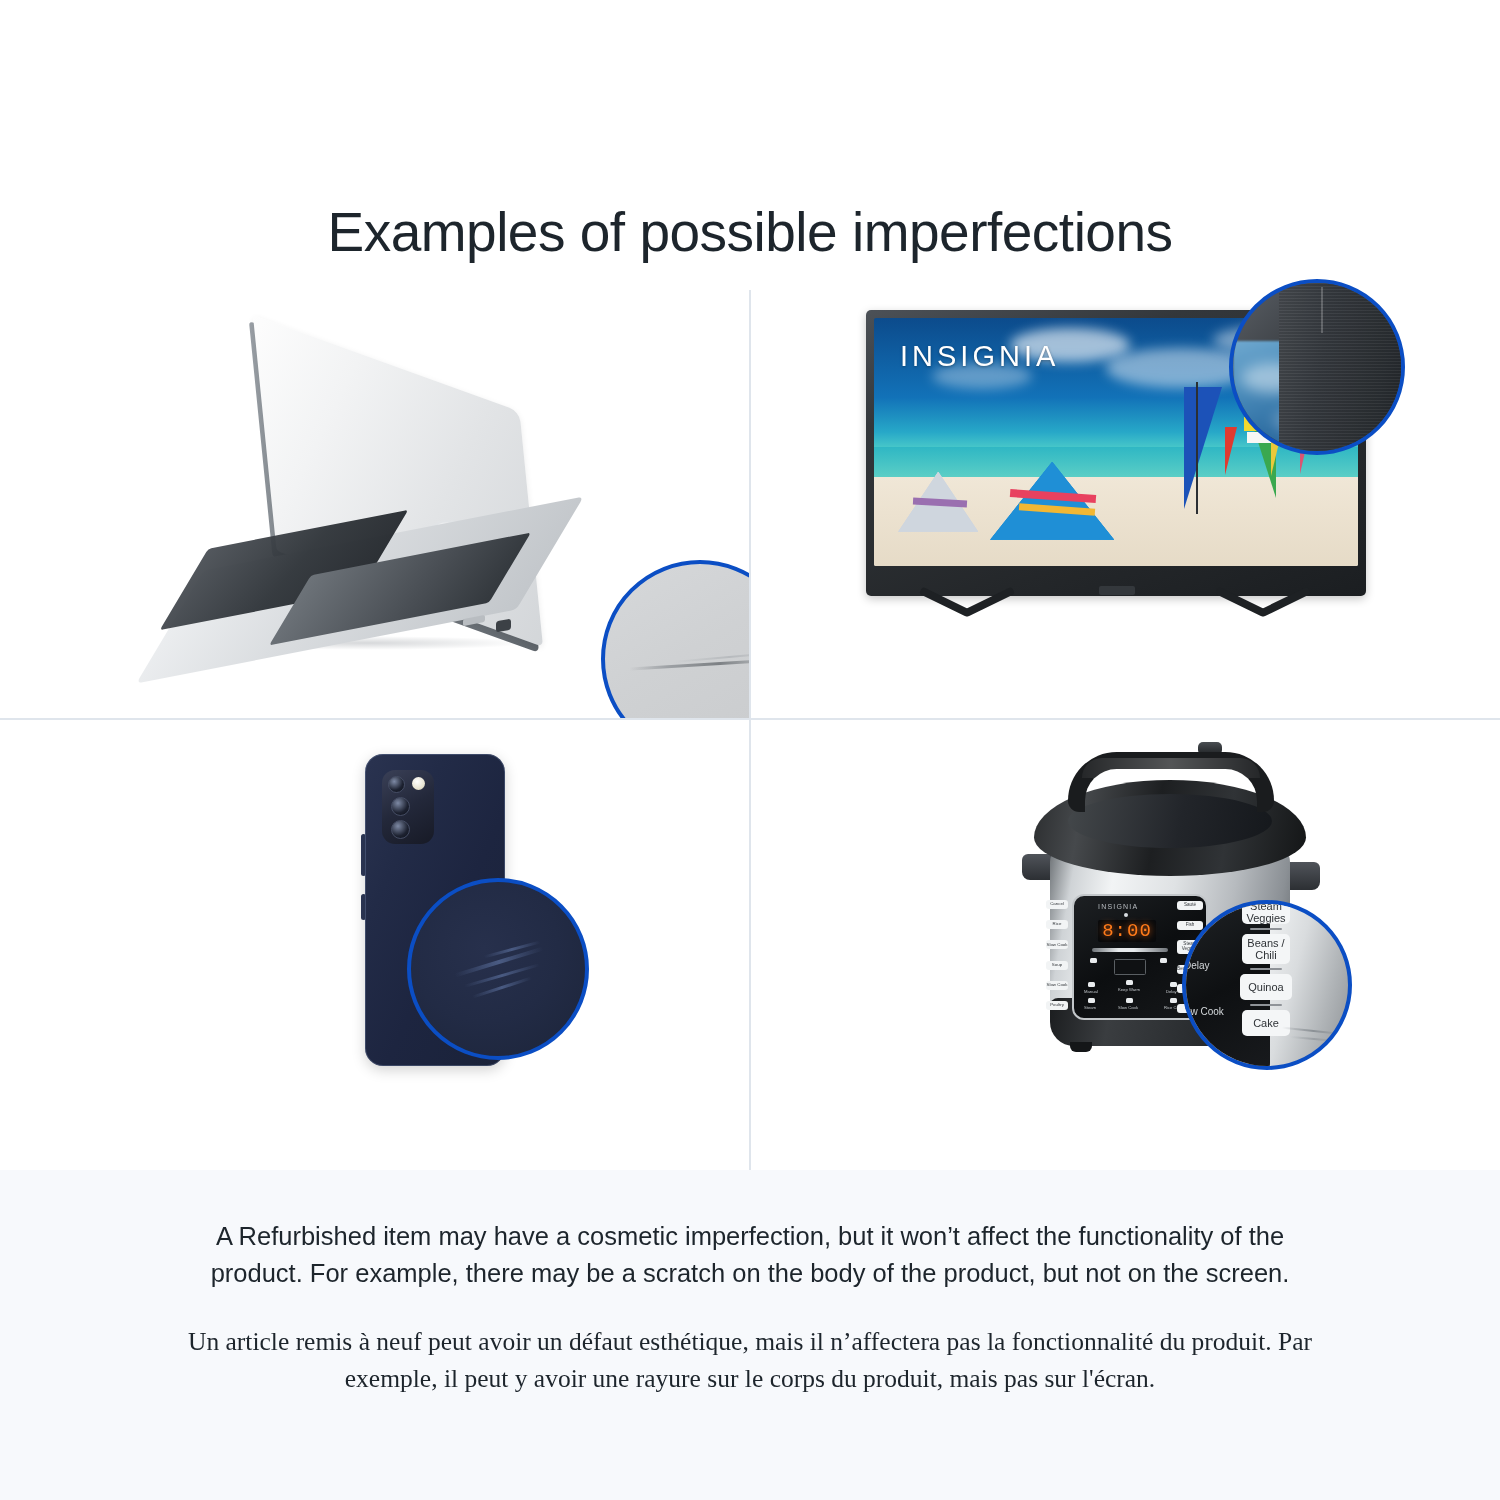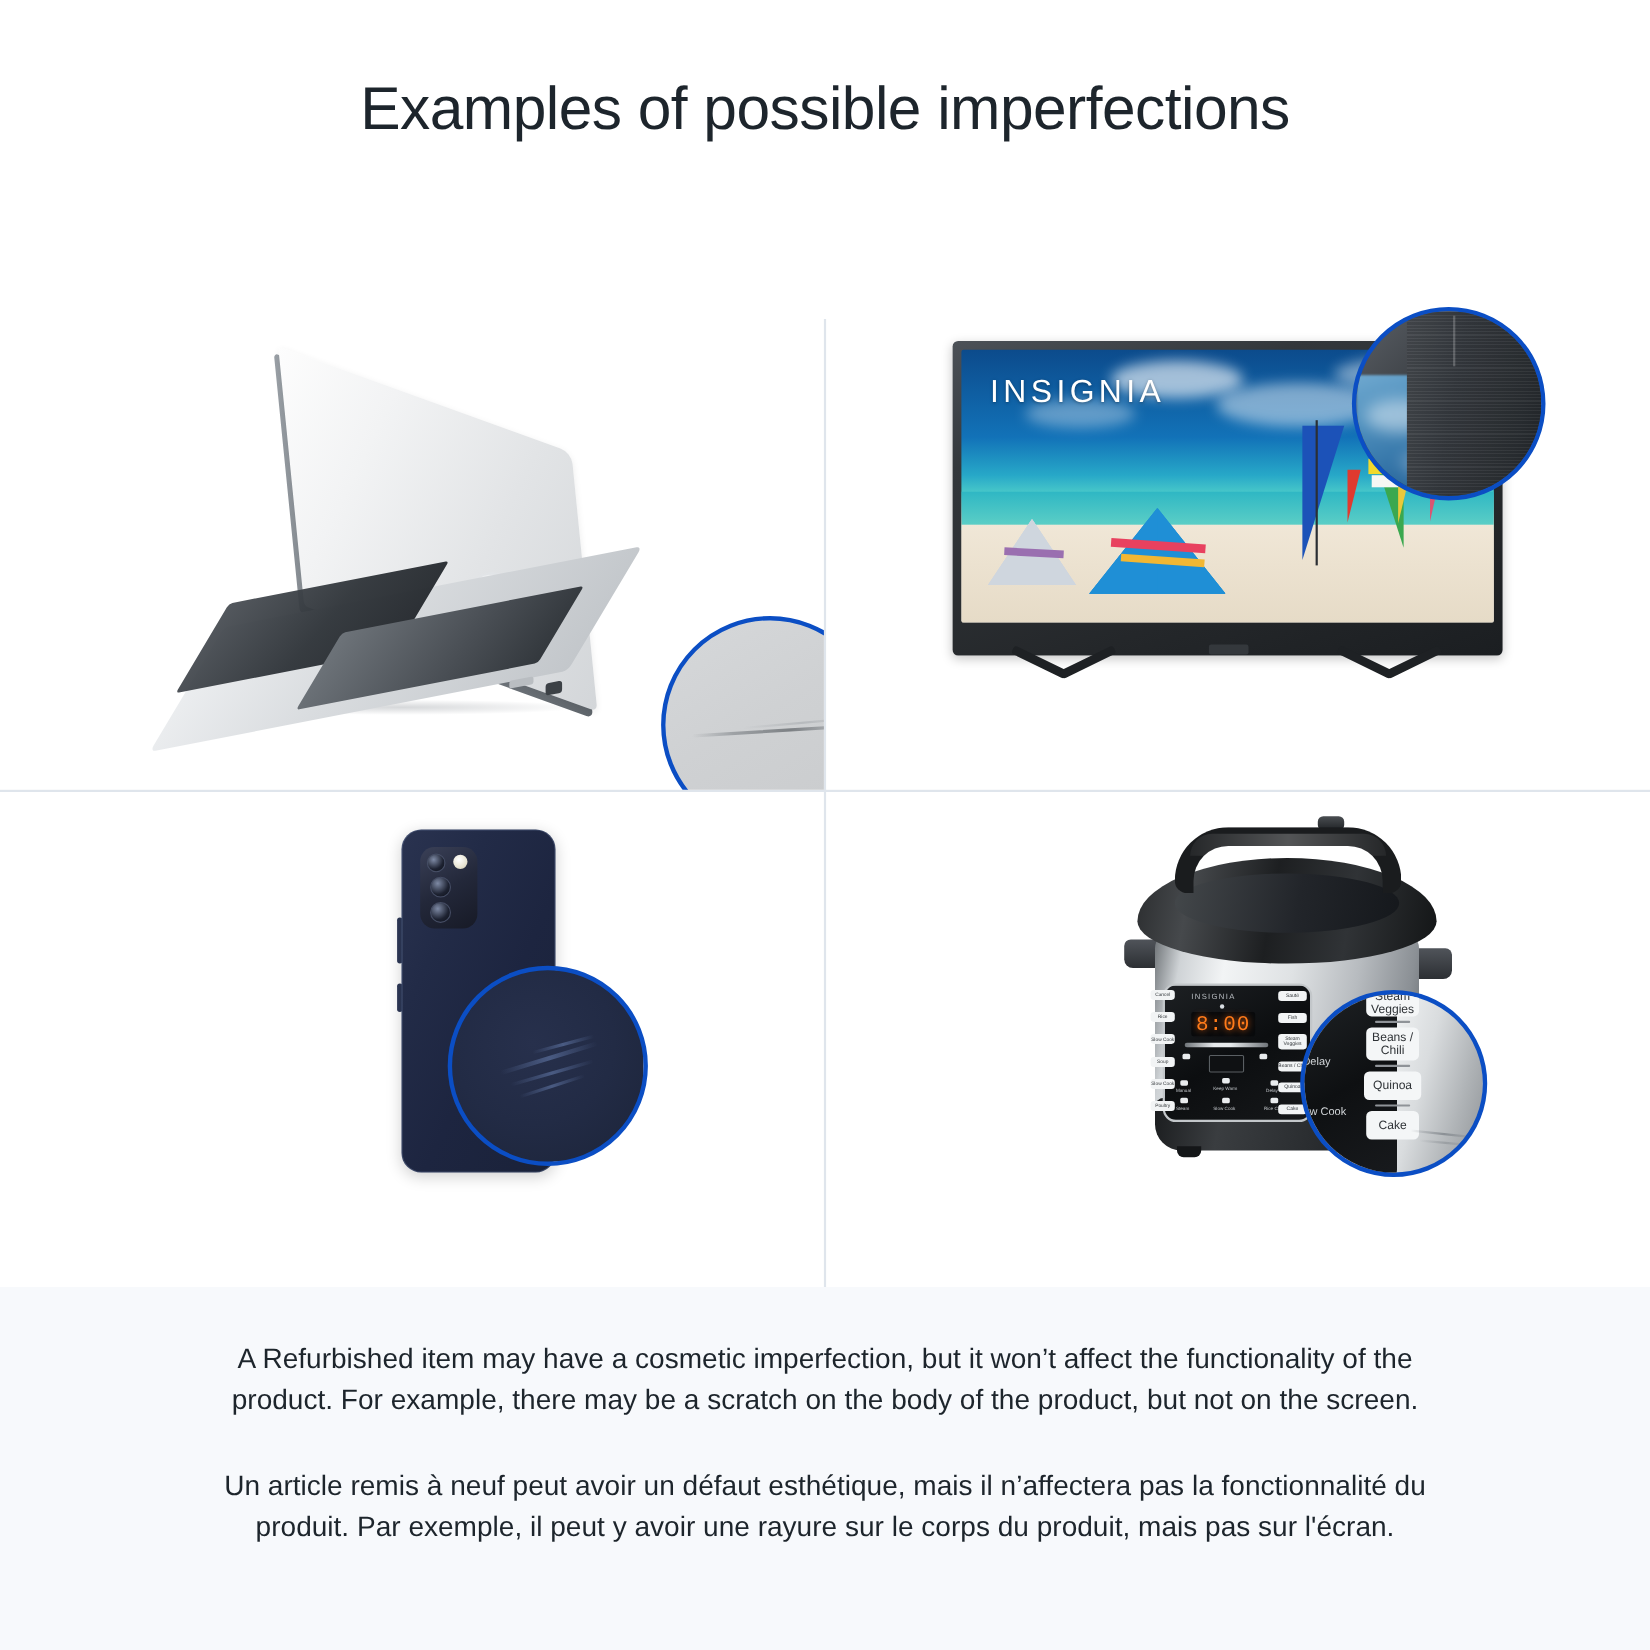--- a/index.html
+++ b/index.html
@@ -8,21 +8,21 @@
     background:#ffffff;
     font-family:"Liberation Sans", sans-serif;
     overflow:hidden;
     position:relative;
   }
   .page{position:relative;width:1500px;height:1500px;background:#fff;}
 
   
   .header{
     position:absolute;left:0;top:0;width:1500px;height:268px;
-    display:flex;flex-direction:column;align-items:center;justify-content:flex-start;
+    display:flex;flex-direction:column;align-items:center;justify-content:flex-end;
     padding-top:62px;box-sizing:border-box;
   }
   .title-line{
     color:#1d252c;
     font-size:55px;
     line-height:72px;
     font-weight:400;
     letter-spacing:-0.5px;
     text-align:center;
     white-space:nowrap;
@@ -242,21 +242,21 @@
   }
   .valve{
     position:absolute;left:182px;top:6px;width:24px;height:13px;border-radius:5px;
     background:linear-gradient(#4a4e52,#1f2225);
   }
   .ear-l{position:absolute;left:6px;top:118px;width:36px;height:26px;border-radius:6px 2px 2px 8px;
     background:linear-gradient(#50545a,#2c2f33);}
   .ear-r{position:absolute;left:266px;top:126px;width:38px;height:28px;border-radius:2px 6px 8px 2px;
     background:linear-gradient(#50545a,#2c2f33);}
   .ctrl-panel{
-    position:absolute;left:41px;top:158px;width:132px;height:122px;border-radius:12px;
+    position:absolute;left:56px;top:158px;width:132px;height:122px;border-radius:12px;
     background:linear-gradient(150deg,#1d2023 0%,#0c0e10 50%,#16181a 100%);
     border:2px solid #c3c7ca;
   }
   .ctrl-brand{
     position:absolute;left:24px;top:7px;color:#b9bdc2;font-size:7px;letter-spacing:1.2px;
   }
   .lcd{
     position:absolute;left:24px;top:24px;width:58px;height:22px;border-radius:2px;
     background:#080a0c;color:#ff7b1a;font-family:"Liberation Mono",monospace;
     font-size:19px;line-height:22px;text-align:center;letter-spacing:1px;
@@ -299,21 +299,21 @@
   .footer{
     position:absolute;left:0;top:1170px;width:1500px;height:330px;
     background:#f7f9fc;
     box-sizing:border-box;
     padding:48px 160px 0 160px;
   }
   .para{
     color:#1d252c;font-size:25.5px;line-height:37px;text-align:center;font-weight:400;
     margin:0 auto;max-width:1160px;
   }
-  .para.second{margin-top:41px;}
+  .para.second{margin-top:31px;font-family:Liberation Serif, serif;}
 </style>
 </head>
 <body>
 
 <div class="page">
 
   <div class="header">
     <div class="title-line">Examples of possible imperfections</div>
   </div>
 

